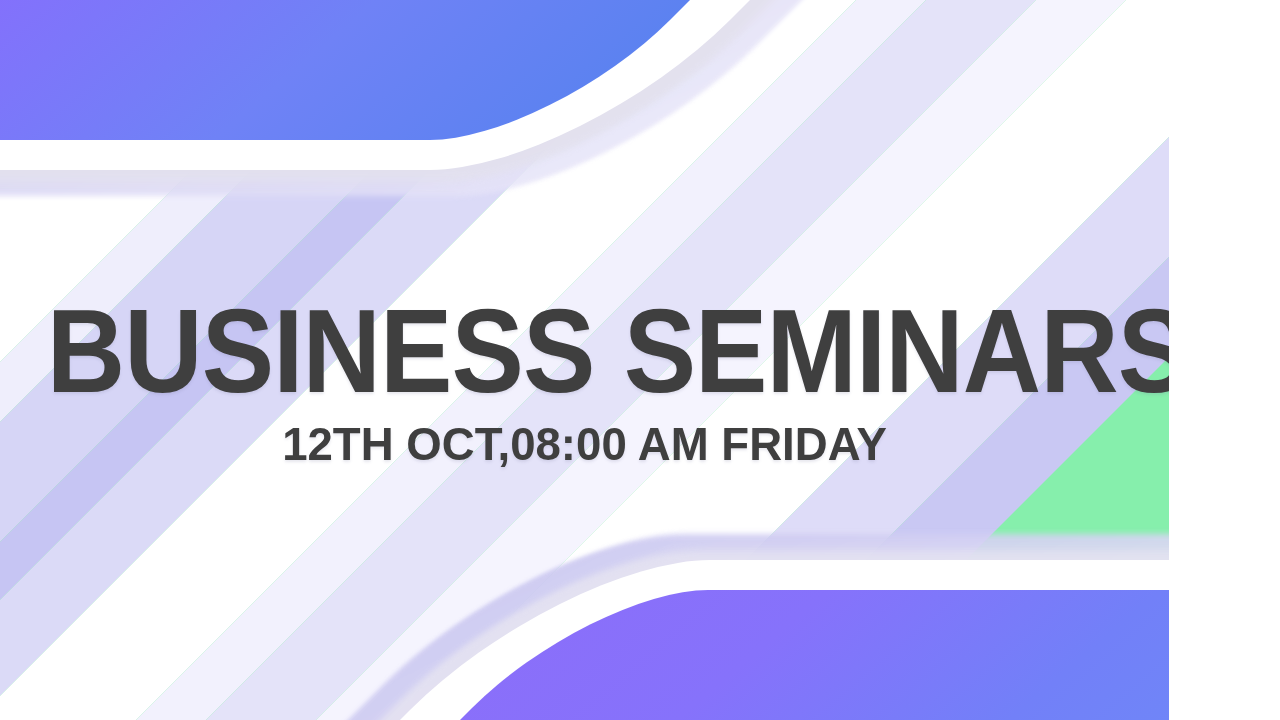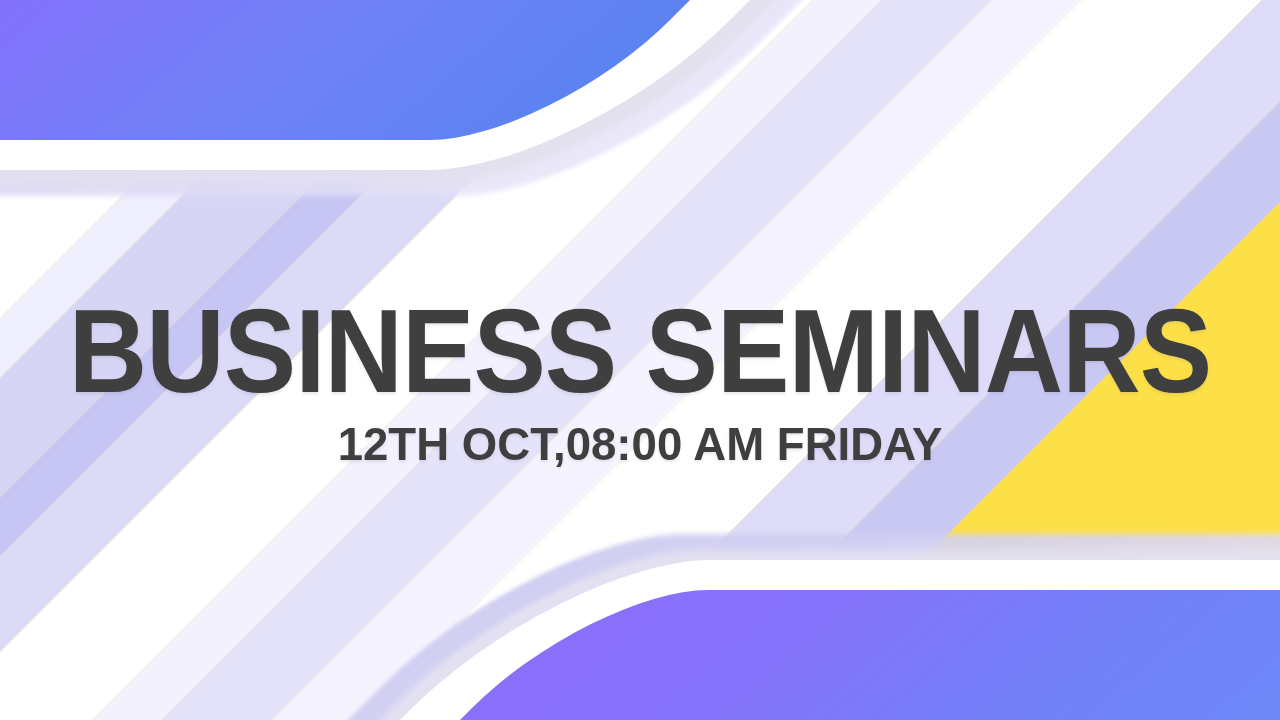--- a/index.html
+++ b/index.html
@@ -3,24 +3,24 @@
 <meta charset="utf-8">
 <style>
   html, body {
     margin: 0;
     padding: 0;
     background: #ffffff;
   }
 
   #poster {
     position: relative;
-    width: 1280px;
+    width: 1169px;
     height: 720px;
     overflow: hidden;
-    background: #fde047;
+    background: #86efac;
     font-family: "Liberation Sans", sans-serif;
   }
 
   
   .stripes {
     position: absolute;
     inset: -40%;
     pointer-events: none;
   }
   .stripe {

